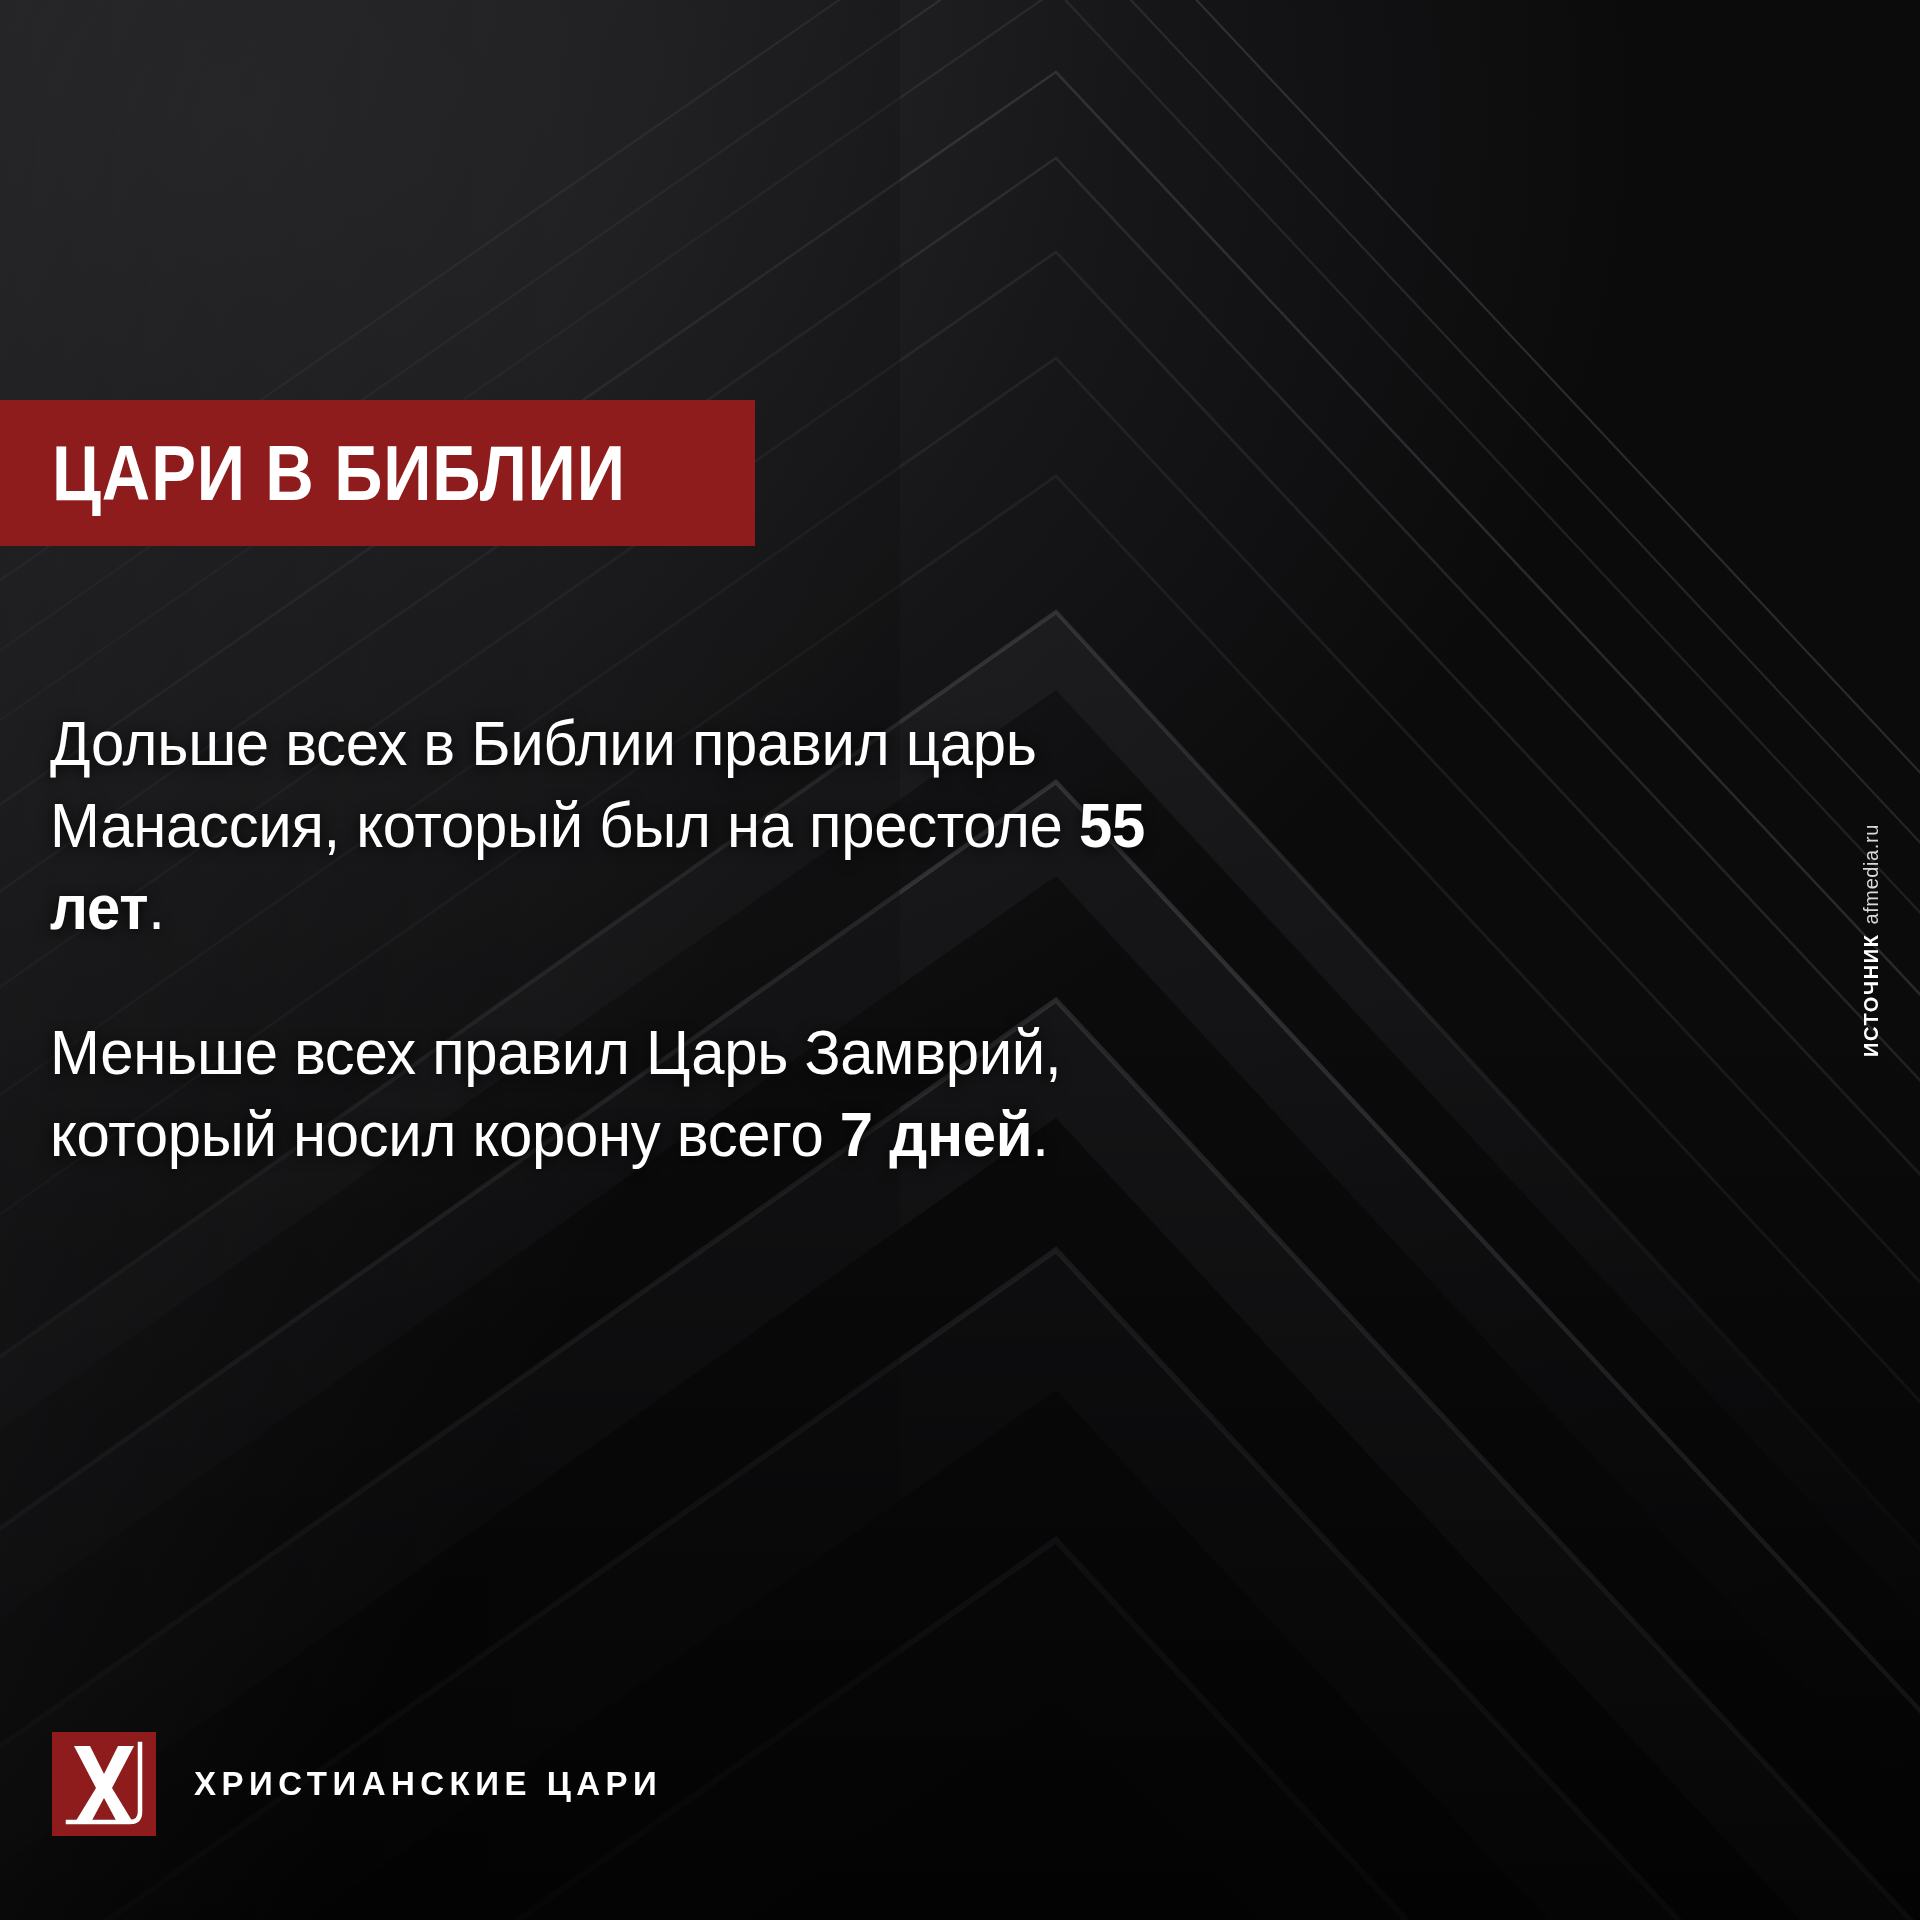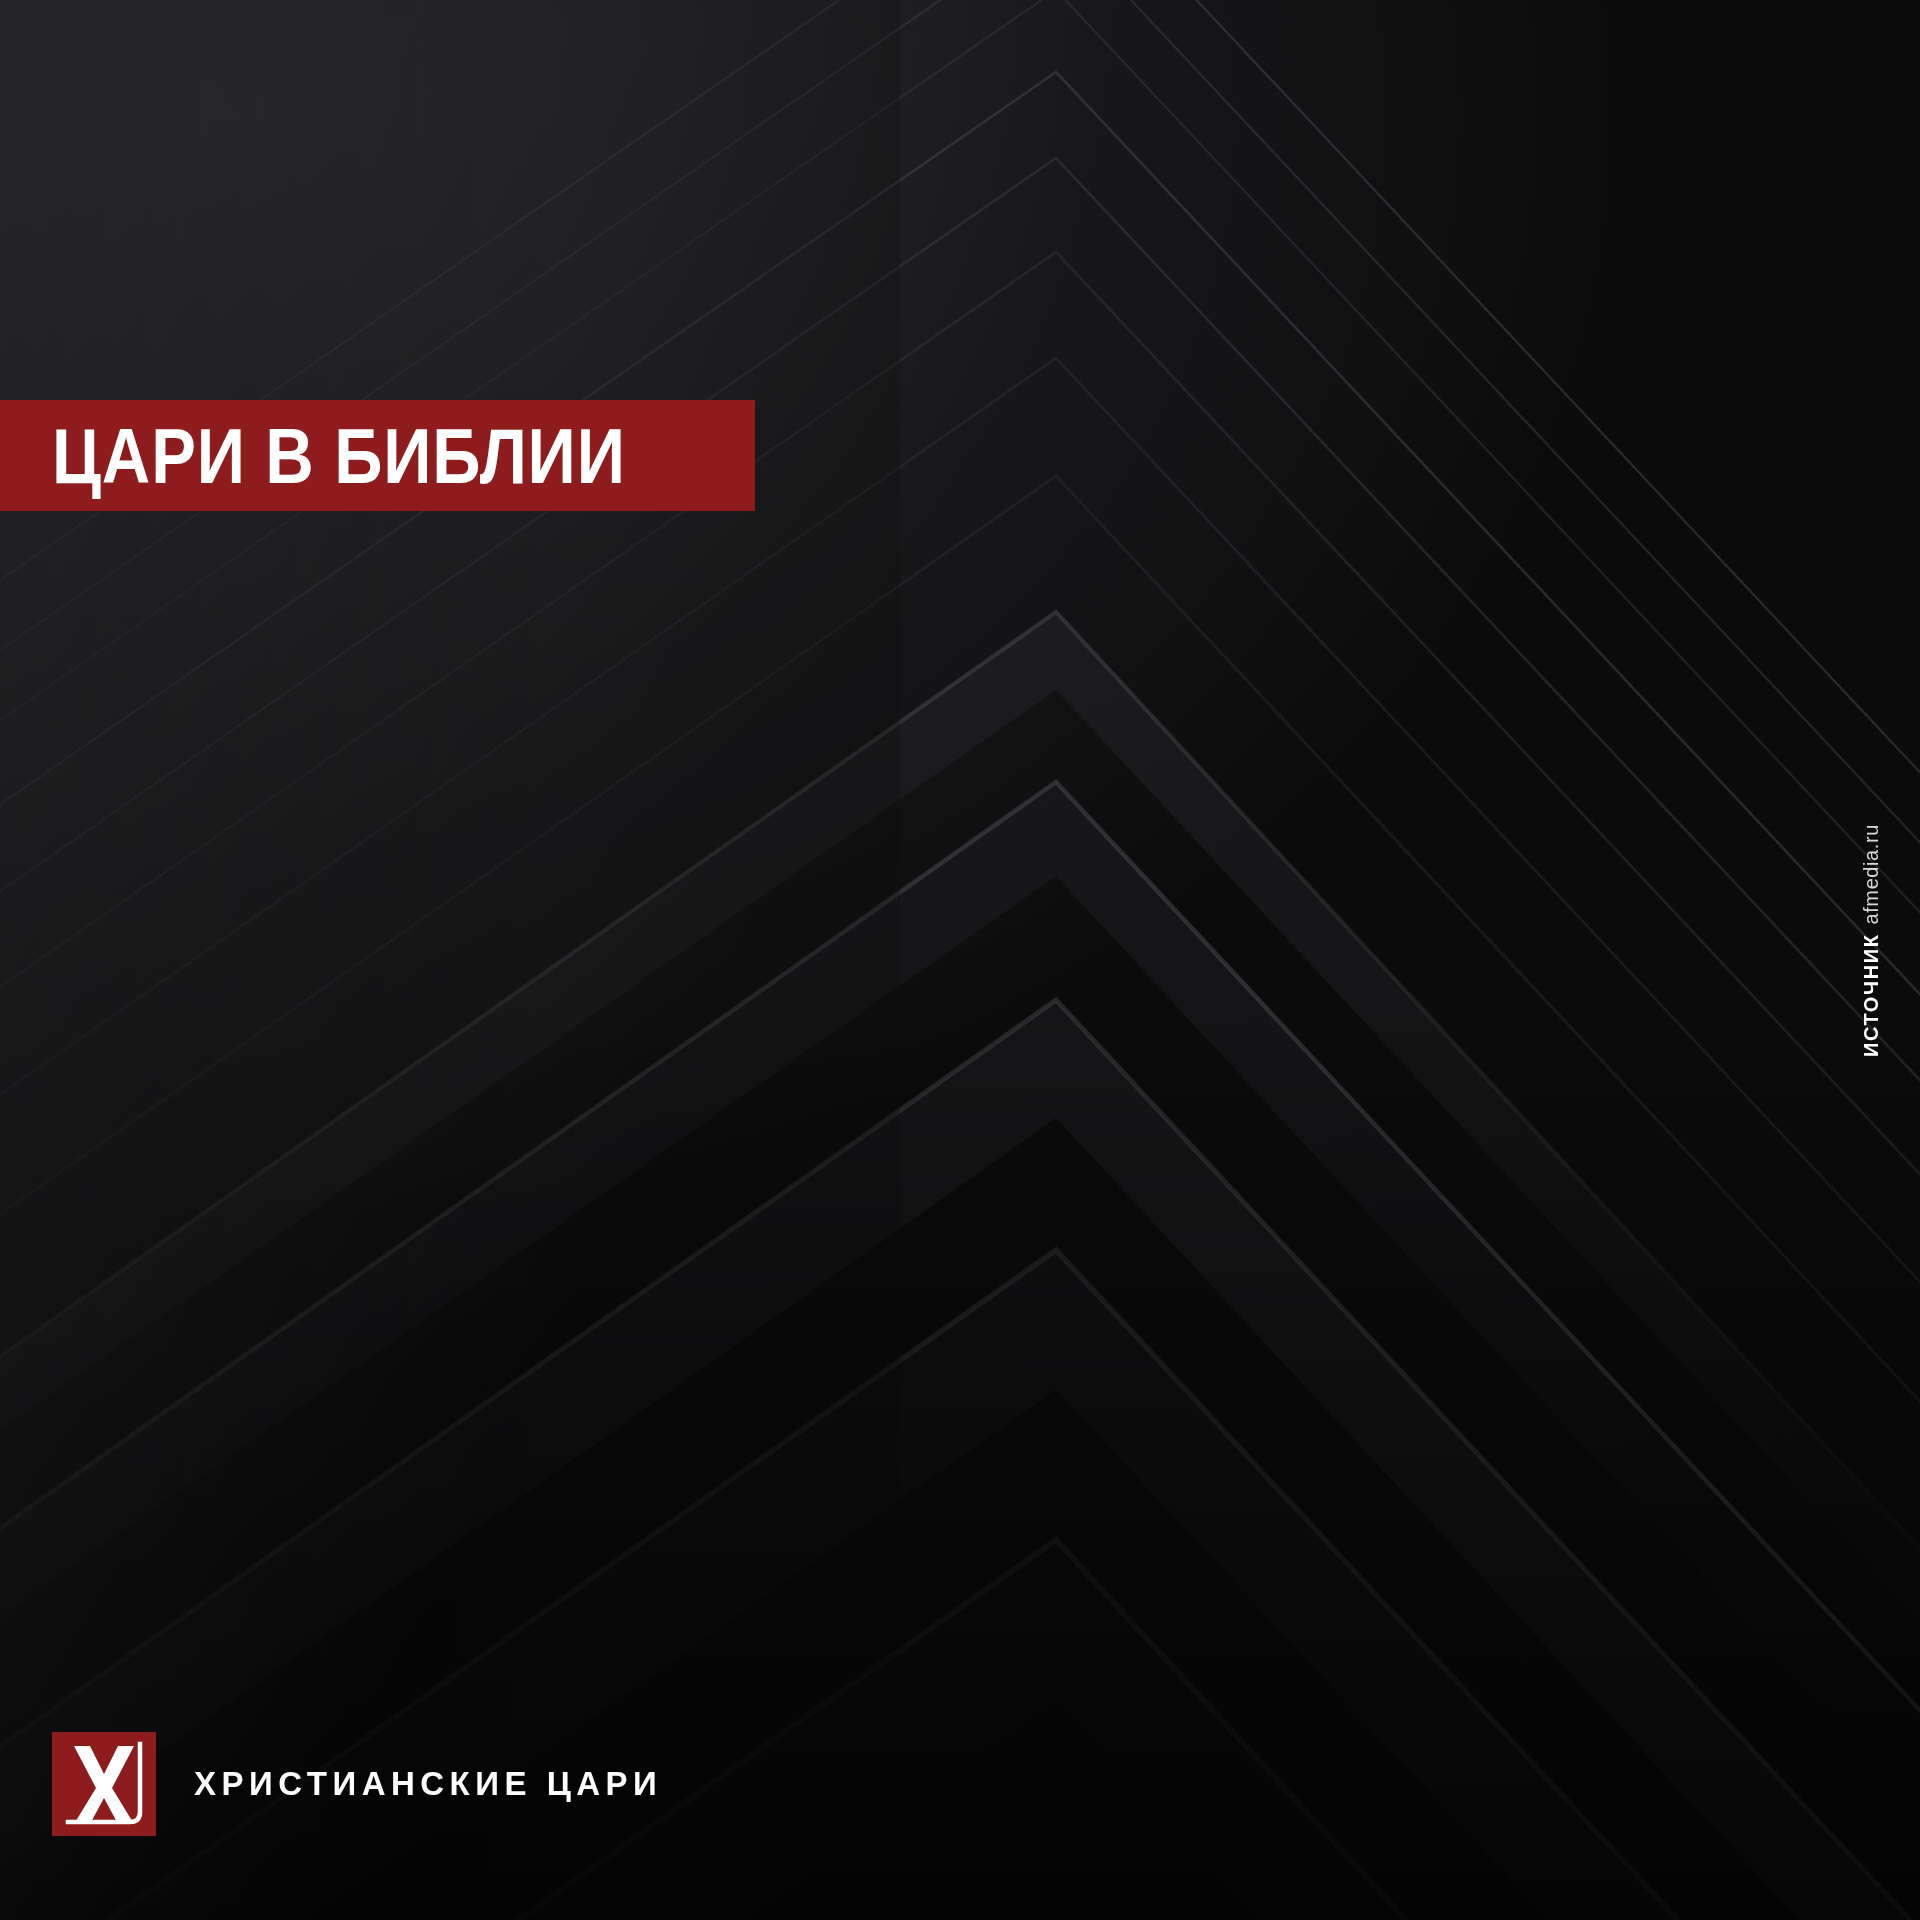--- a/index.html
+++ b/index.html
@@ -46,21 +46,21 @@
     z-index: 1;
     overflow: hidden;
   }
   .chev-layer svg { display: block; width: 1920px; height: 1920px; }
 
   
   .title-banner {
     position: absolute;
     left: 0;
     top: 400px;
-    height: 111px;
+    height: 146px;
     padding: 0 36px 0 52px;
     display: flex;
     align-items: center;
     background: #8e1c1c;
     z-index: 5;
   }
   .title-banner .title-text {
     color: #ffffff;
     font-size: 78px;
     line-height: 1;
@@ -220,20 +220,28 @@
       </g>
     </svg>
   </div>
 
   <div class="bg-vignette"></div>
 
   <div class="title-banner">
     <span class="title-text">ЦАРИ В БИБЛИИ</span>
   </div>
 
+  <div class="body-copy">
+    <p class="para">
+      <span>Дольше всех в Библии правил царь Манассия, который был на престоле </span><b>55 лет</b><span>.</span>
+    </p>
+    <p class="para">
+      <span>Меньше всех правил Царь Замврий, который носил корону всего </span><b>7 дней</b><span>.</span>
+    </p>
+  </div>
 
   <div class="source-rail">
     <div class="source-inner">
       <span class="source-label">ИСТОЧНИК</span>
       <span class="source-url">afmedia.ru</span>
     </div>
   </div>
 
   <div class="footer">
     <div class="logo-mark">

